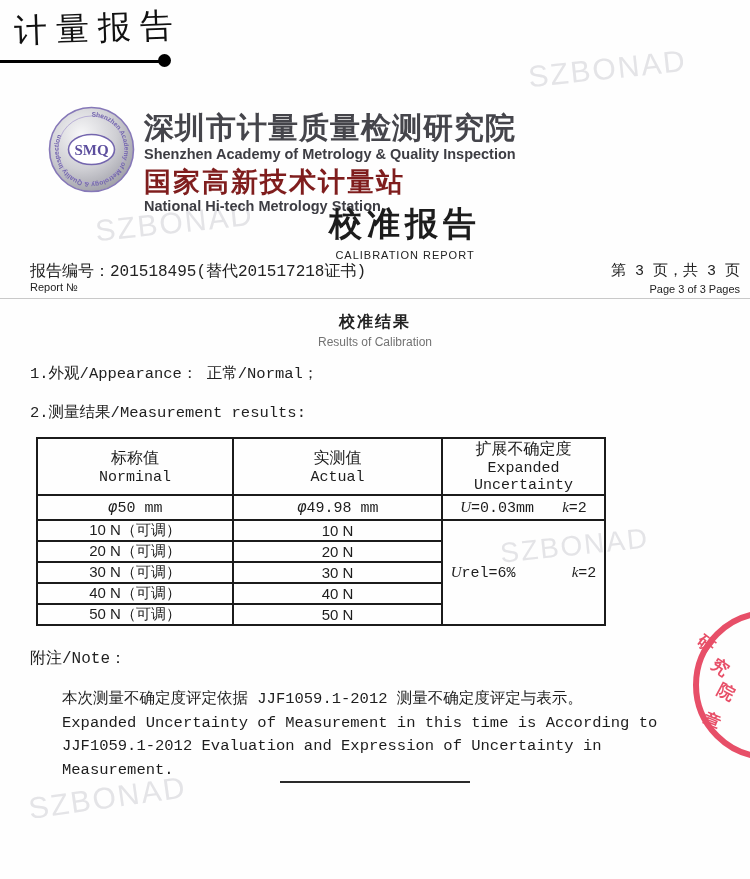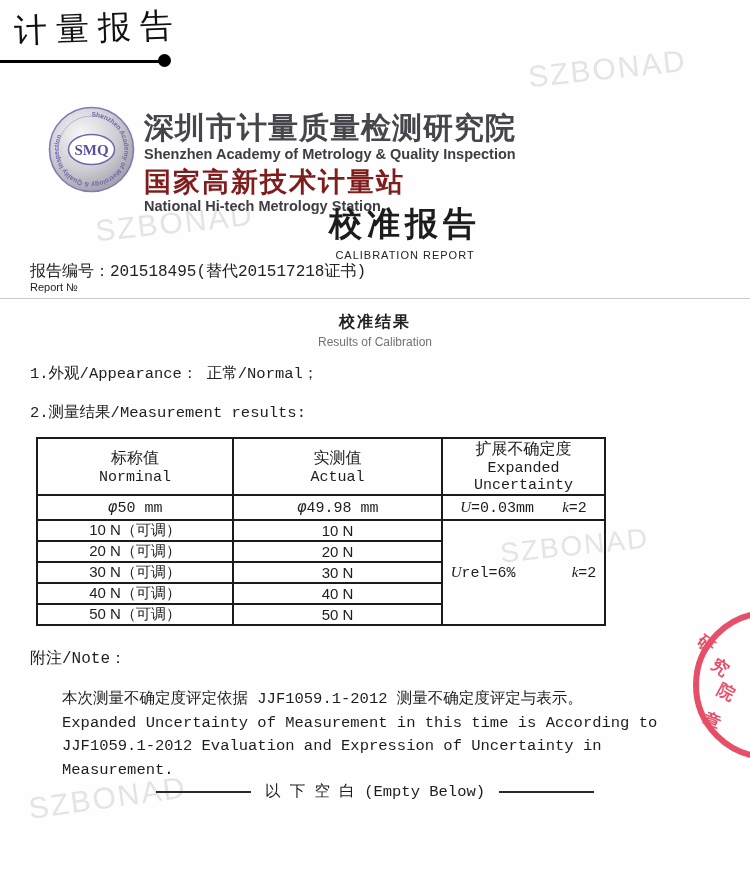--- a/index.html
+++ b/index.html
@@ -134,20 +134,24 @@
     <div class="station-en sans">National Hi-tech Metrology Station</div>
   </div>
 
   <div class="report-title">
     <div class="report-title-cn sans">校准报告</div>
     <div class="report-title-en sans">CALIBRATION REPORT</div>
   </div>
 
   <div class="report-no mono">报告编号：201518495(替代201517218证书)</div>
   <div class="report-no-en sans">Report №</div>
+  <div class="page-info">
+    <div class="page-cn mono">第 3 页，共 3 页</div>
+    <div class="page-en sans">Page 3 of 3 Pages</div>
+  </div>
 
   <div class="hr-light"></div>
 
   <div class="section-head">
     <div class="section-head-cn sans">校准结果</div>
     <div class="section-head-en sans">Results of Calibration</div>
   </div>
 
   <div id="item1" class="item-line mono">1.外观/Appearance： 正常/Normal；</div>
   <div id="item2" class="item-line mono">2.测量结果/Measurement results:</div>
@@ -209,21 +213,20 @@
 
   <div class="note-label mono">附注/Note：</div>
   <div class="note-body mono">
     <div>本次测量不确定度评定依据 JJF1059.1-2012 测量不确定度评定与表示。</div>
     <div>Expanded Uncertainty of Measurement in this time is  According to</div>
     <div>JJF1059.1-2012 Evaluation and Expression of Uncertainty in Measurement.</div>
   </div>
 
   <div class="empty-below">
     <div class="eb-dash"></div>
-    <div class="eb-text mono">以  下  空  白 (Empty Below)</div>
     <div class="eb-dash"></div>
   </div>
 
   <svg class="seal" viewBox="0 0 66 168">
     <circle cx="84" cy="84" r="72" fill="none" stroke="#e6415c" stroke-width="6"></circle>
     <g fill="#e6415c" font-size="17" font-weight="bold" font-family="Liberation Serif, serif">
       <text x="12" y="42" transform="rotate(38 12 42)">研</text>
       <text x="26" y="66" transform="rotate(34 26 66)">究</text>
       <text x="32" y="92" transform="rotate(28 32 92)">院</text>
       <text x="18" y="122" transform="rotate(22 18 122)">章</text>

